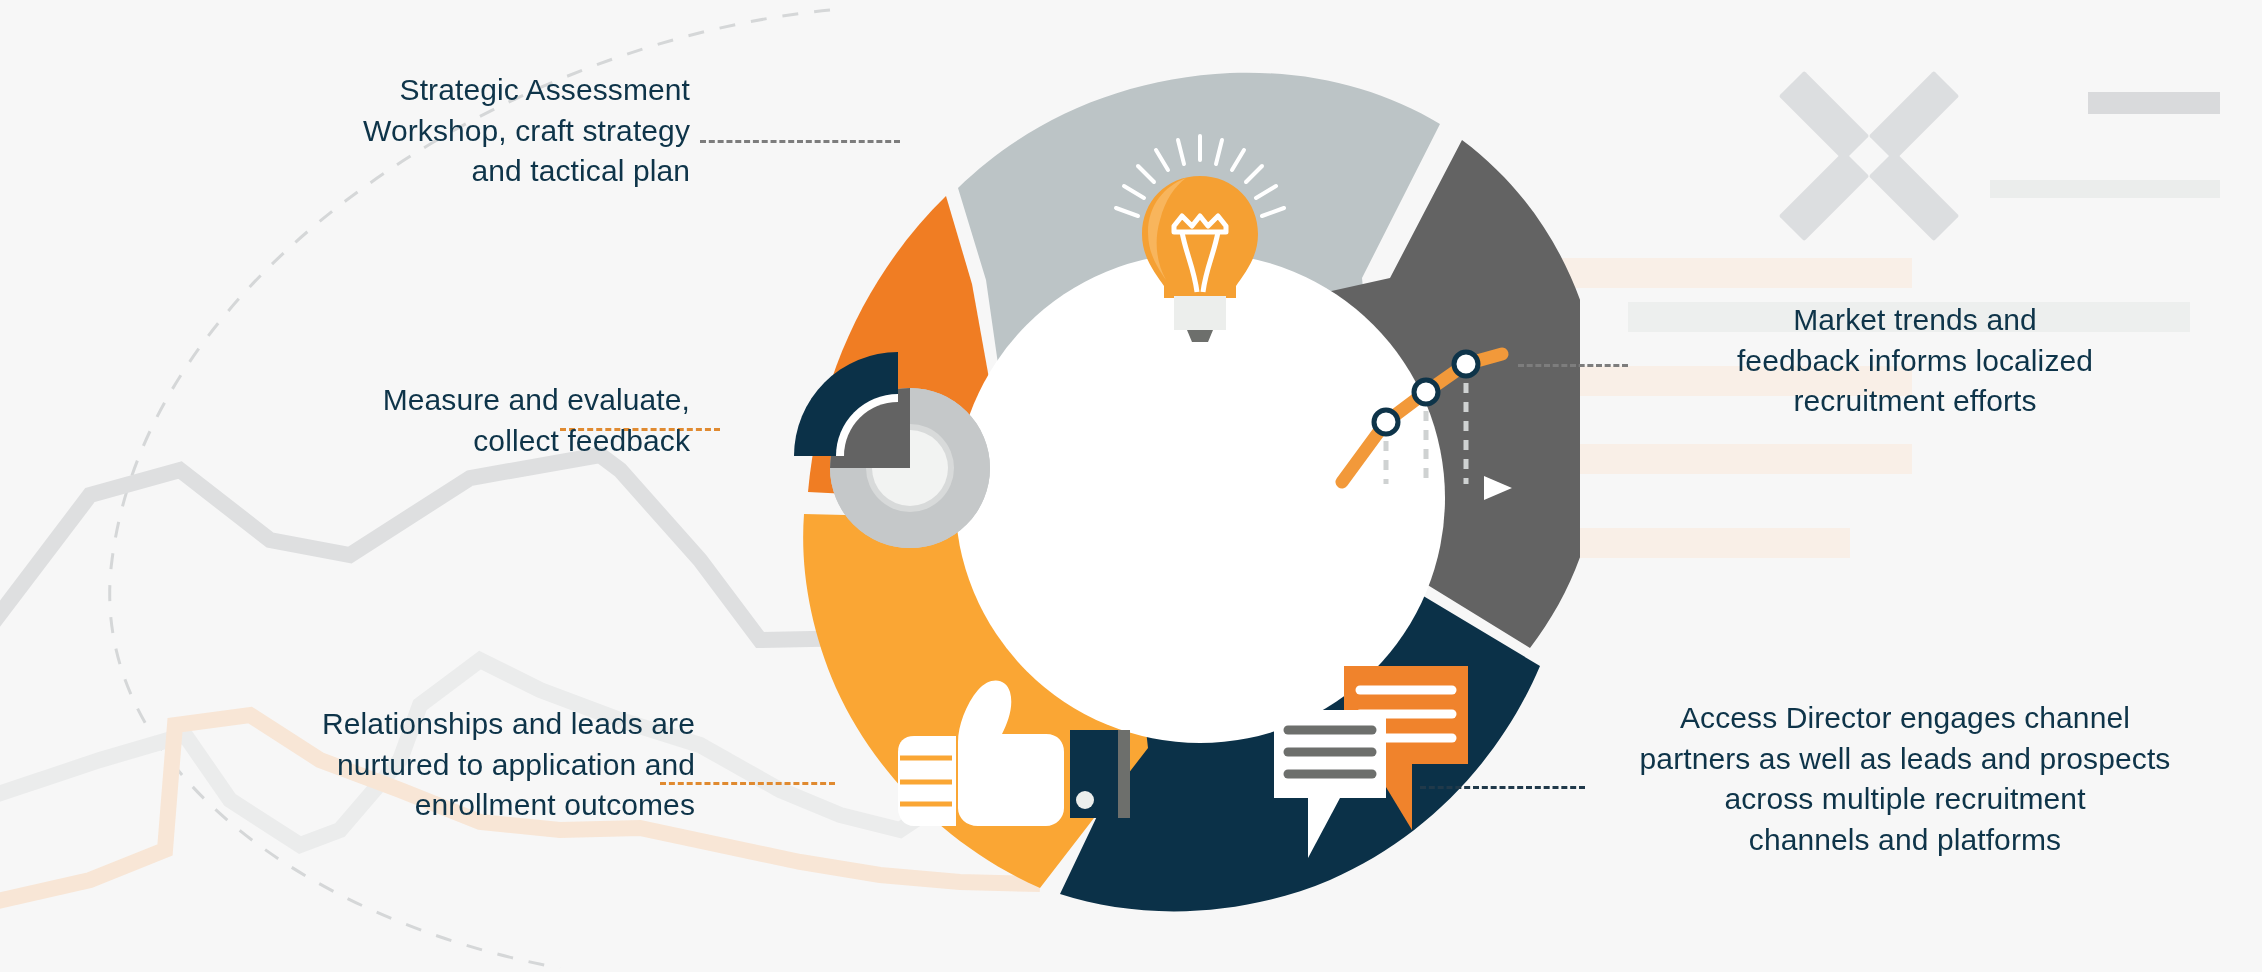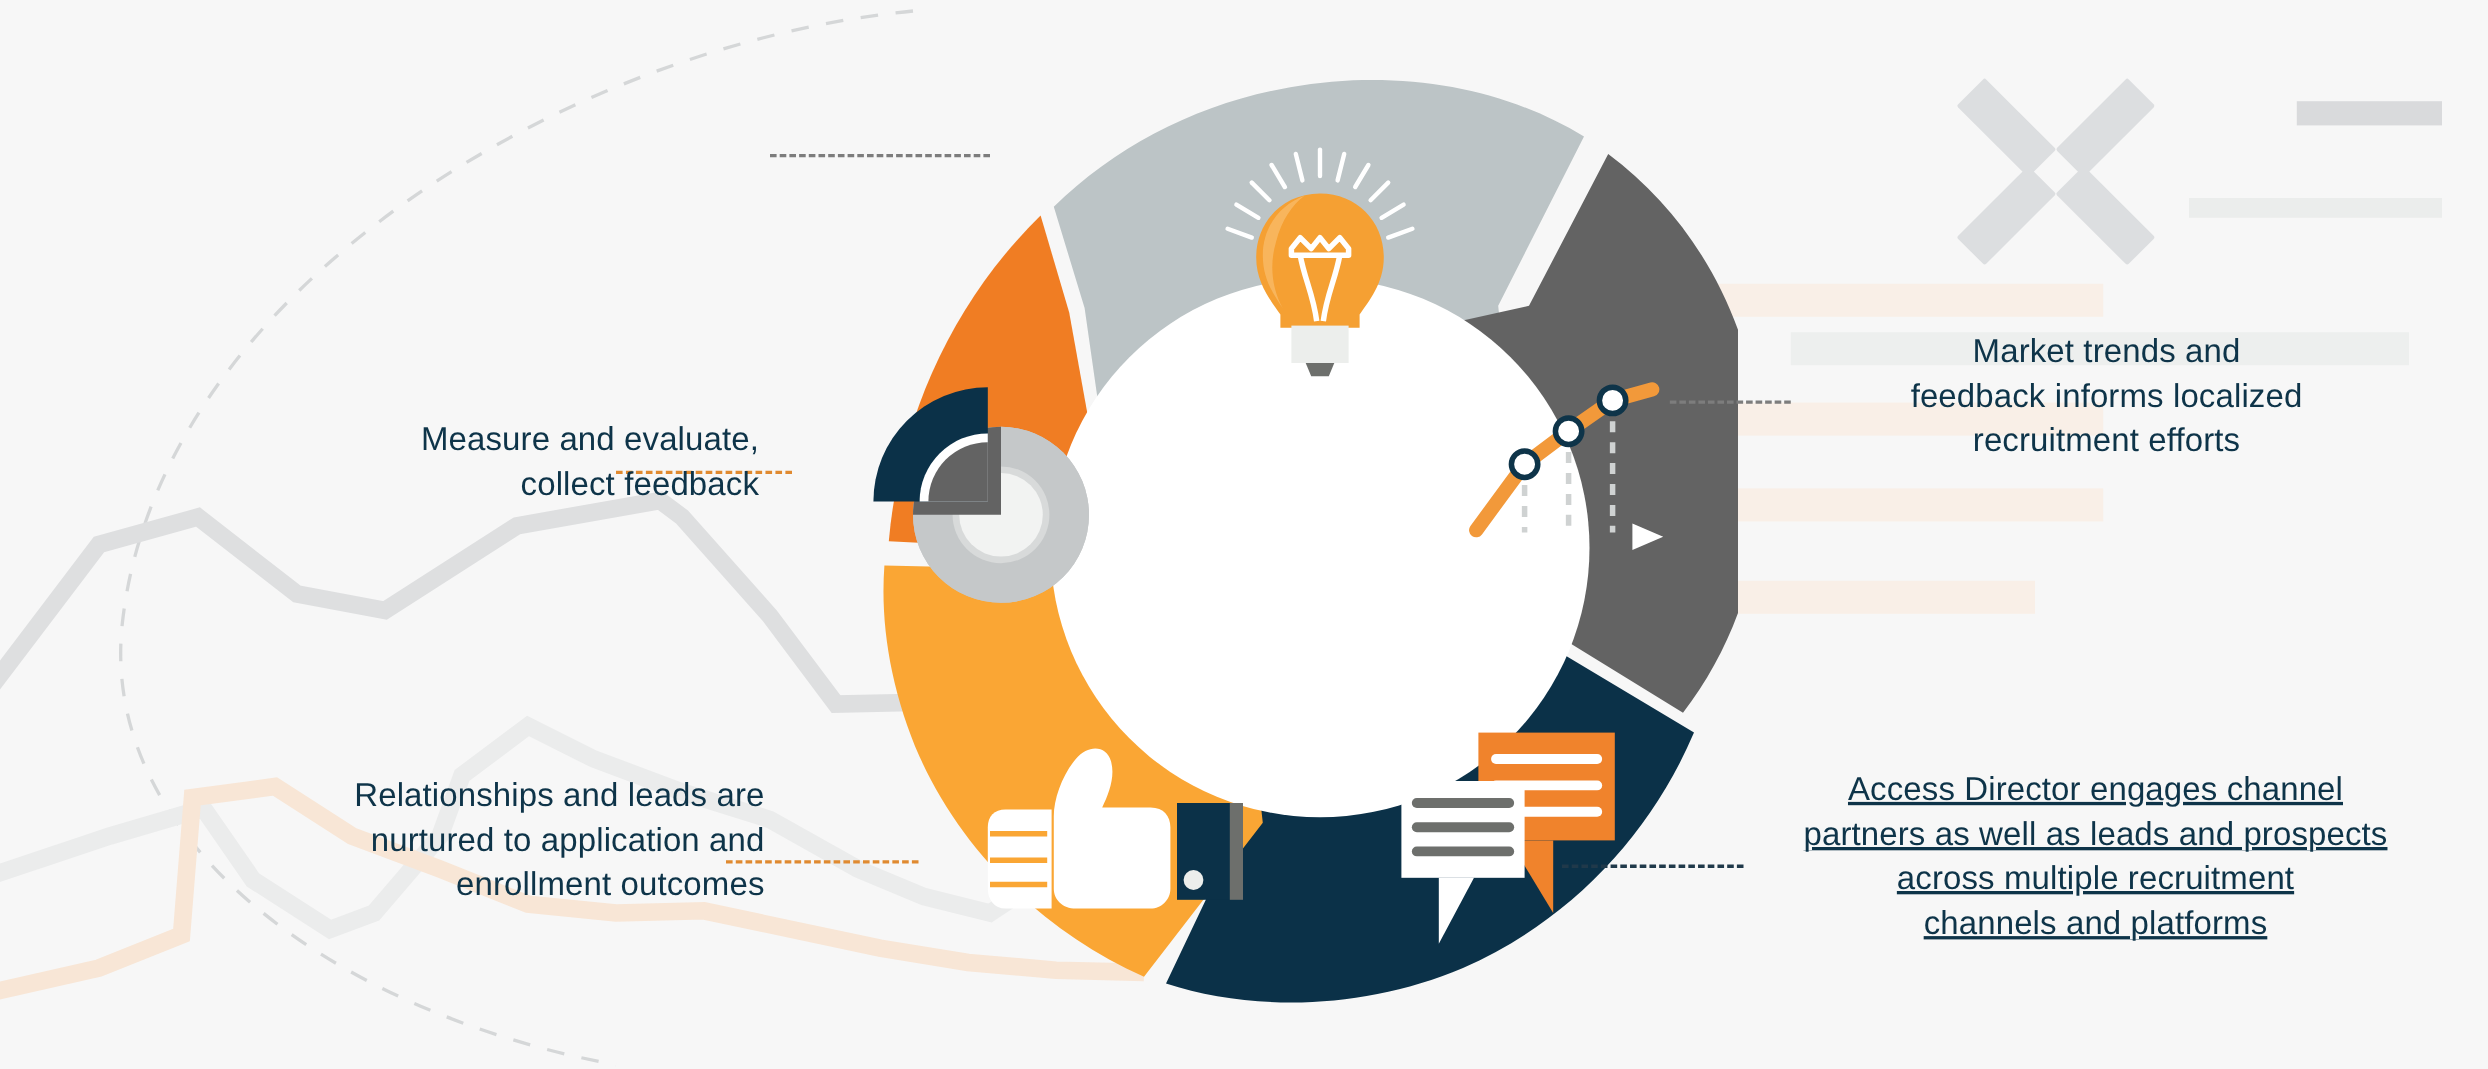--- a/index.html
+++ b/index.html
@@ -24,21 +24,21 @@
     letter-spacing:.1px;
     white-space:pre-line;
   }
   .label.right { text-align:center; }
   .label.left  { text-align:right; }
 
   .lbl-strategic   { left:200px;  top:70px;  width:490px; }
   .lbl-measure     { left:110px;  top:380px; width:580px; }
   .lbl-relation    { left:150px;  top:704px; width:545px; }
   .lbl-market      { left:1635px; top:300px; width:560px; }
-  .lbl-access      { left:1595px; top:698px; width:620px;text-decoration:underline; }
+  .lbl-access      { left:1595px; top:698px; width:620px; }
 
   .connector { position:absolute; height:0; border-top:3px dashed #9aa0a3; }
   .connector.orange { border-top-color:#e08a30; }
   .connector.navy   { border-top-color:#20394a; }
   .connector.gray   { border-top-color:#7d7d7d; }
 </style>
 </head>
 <body>
 
 <div id="stage">
@@ -231,20 +231,23 @@
       </g>
     </svg>
   </div>
 
   <div class="connector gray" style="left:700px; top:140px; width:200px;"></div>
   <div class="connector orange" style="left:560px; top:428px; width:160px;"></div>
   <div class="connector orange" style="left:660px; top:782px; width:175px;"></div>
   <div class="connector gray" style="left:1518px; top:364px; width:110px;"></div>
   <div class="connector navy" style="left:1420px; top:786px; width:165px;"></div>
 
+  <div class="label left lbl-strategic">Strategic Assessment
+Workshop, craft strategy
+and tactical plan</div>
 
   <div class="label left lbl-relation">Relationships and leads are
 nurtured to application and
 enrollment outcomes</div>
 
   <div class="label left lbl-measure">Measure and evaluate,
 collect feedback</div>
 
   <div class="label right lbl-market">Market trends and
 feedback informs localized

